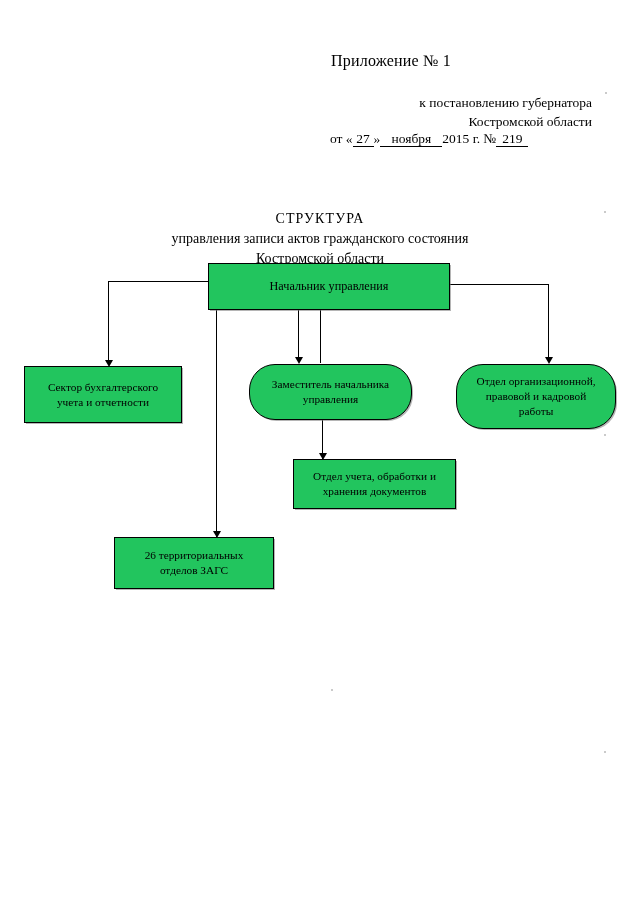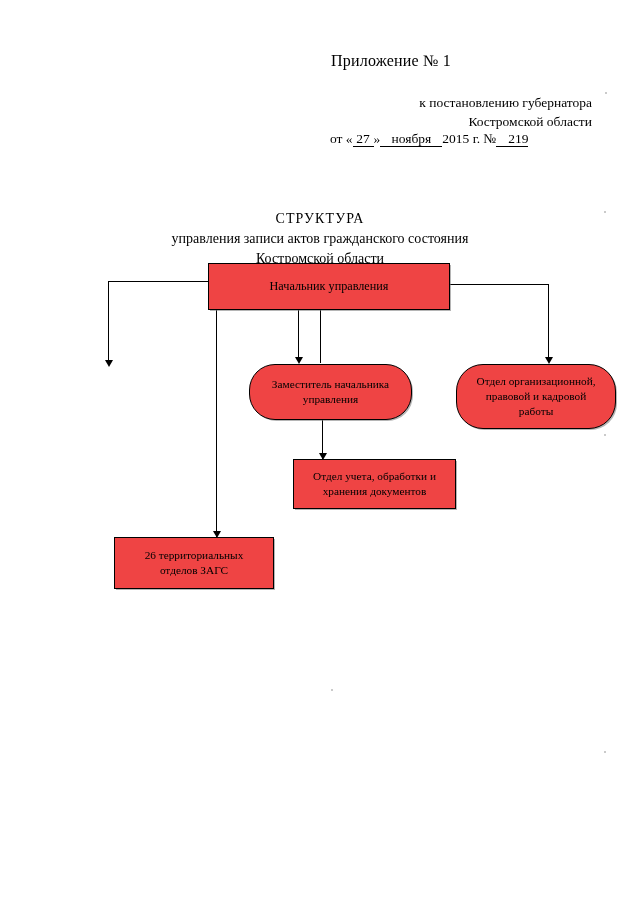--- a/index.html
+++ b/index.html
@@ -47,42 +47,42 @@
     white-space: nowrap;
   }
   .ul {
     display: inline-block;
     border-bottom: 1px solid #000;
     text-align: center;
     line-height: 14px;
   }
   .ul-day   { min-width: 21px; }
   .ul-month { min-width: 62px; }
-  .ul-num   { min-width: 32px; text-align: right; }
+  .ul-num   { min-width: 32px; }
 
   
   .title-block {
     position: absolute;
     left: 60px;
     top: 176px;
     width: 520px;
     text-align: center;
     font-size: 14px;
     line-height: 20px;
     margin-top: 33px;
   }
   .title-main { letter-spacing: 1.1px; }
 
   
   .chart { position: absolute; left: 0; top: 0; width: 640px; height: 905px; }
   .node {
     position: absolute;
     border: 1px solid #000000;
     box-sizing: border-box;
-    background: #ef4444;
+    background: #22c55e;
     display: flex;
     align-items: center;
     justify-content: center;
     text-align: center;
     font-size: 11.3px;
     line-height: 15px;
     padding: 2px 6px;
     box-shadow: 1.5px 1.5px 0 -0.5px rgba(120,120,120,0.55);
   }
   .node.big { font-size: 12.2px; }
@@ -152,20 +152,24 @@
 
     <div class="line v" style="left:320px; top:310px; height:53px;"></div>
 
     <div class="line v" style="left:322px; top:420px; height:40px;"></div>
     <div class="arrow" style="left:318.5px; top:453px;"></div>
 
     <div class="node big" style="left:208px; top:263px; width:242px; height:47px;">
       <span>Начальник управления</span>
     </div>
 
+    <div class="node" style="left:24px; top:366px; width:158px; height:57px;">
+      <span style="white-space:pre-line;">Сектор бухгалтерского
+учета и отчетности</span>
+    </div>
 
     <div class="node" style="left:249px; top:364px; width:163px; height:56px;border-radius:26px;">
       <span style="white-space:pre-line;">Заместитель начальника
 управления</span>
     </div>
 
     <div class="node" style="left:456px; top:364px; width:160px; height:65px;border-radius:27px;">
       <span style="white-space:pre-line;">Отдел организационной,
 правовой и кадровой
 работы</span>

